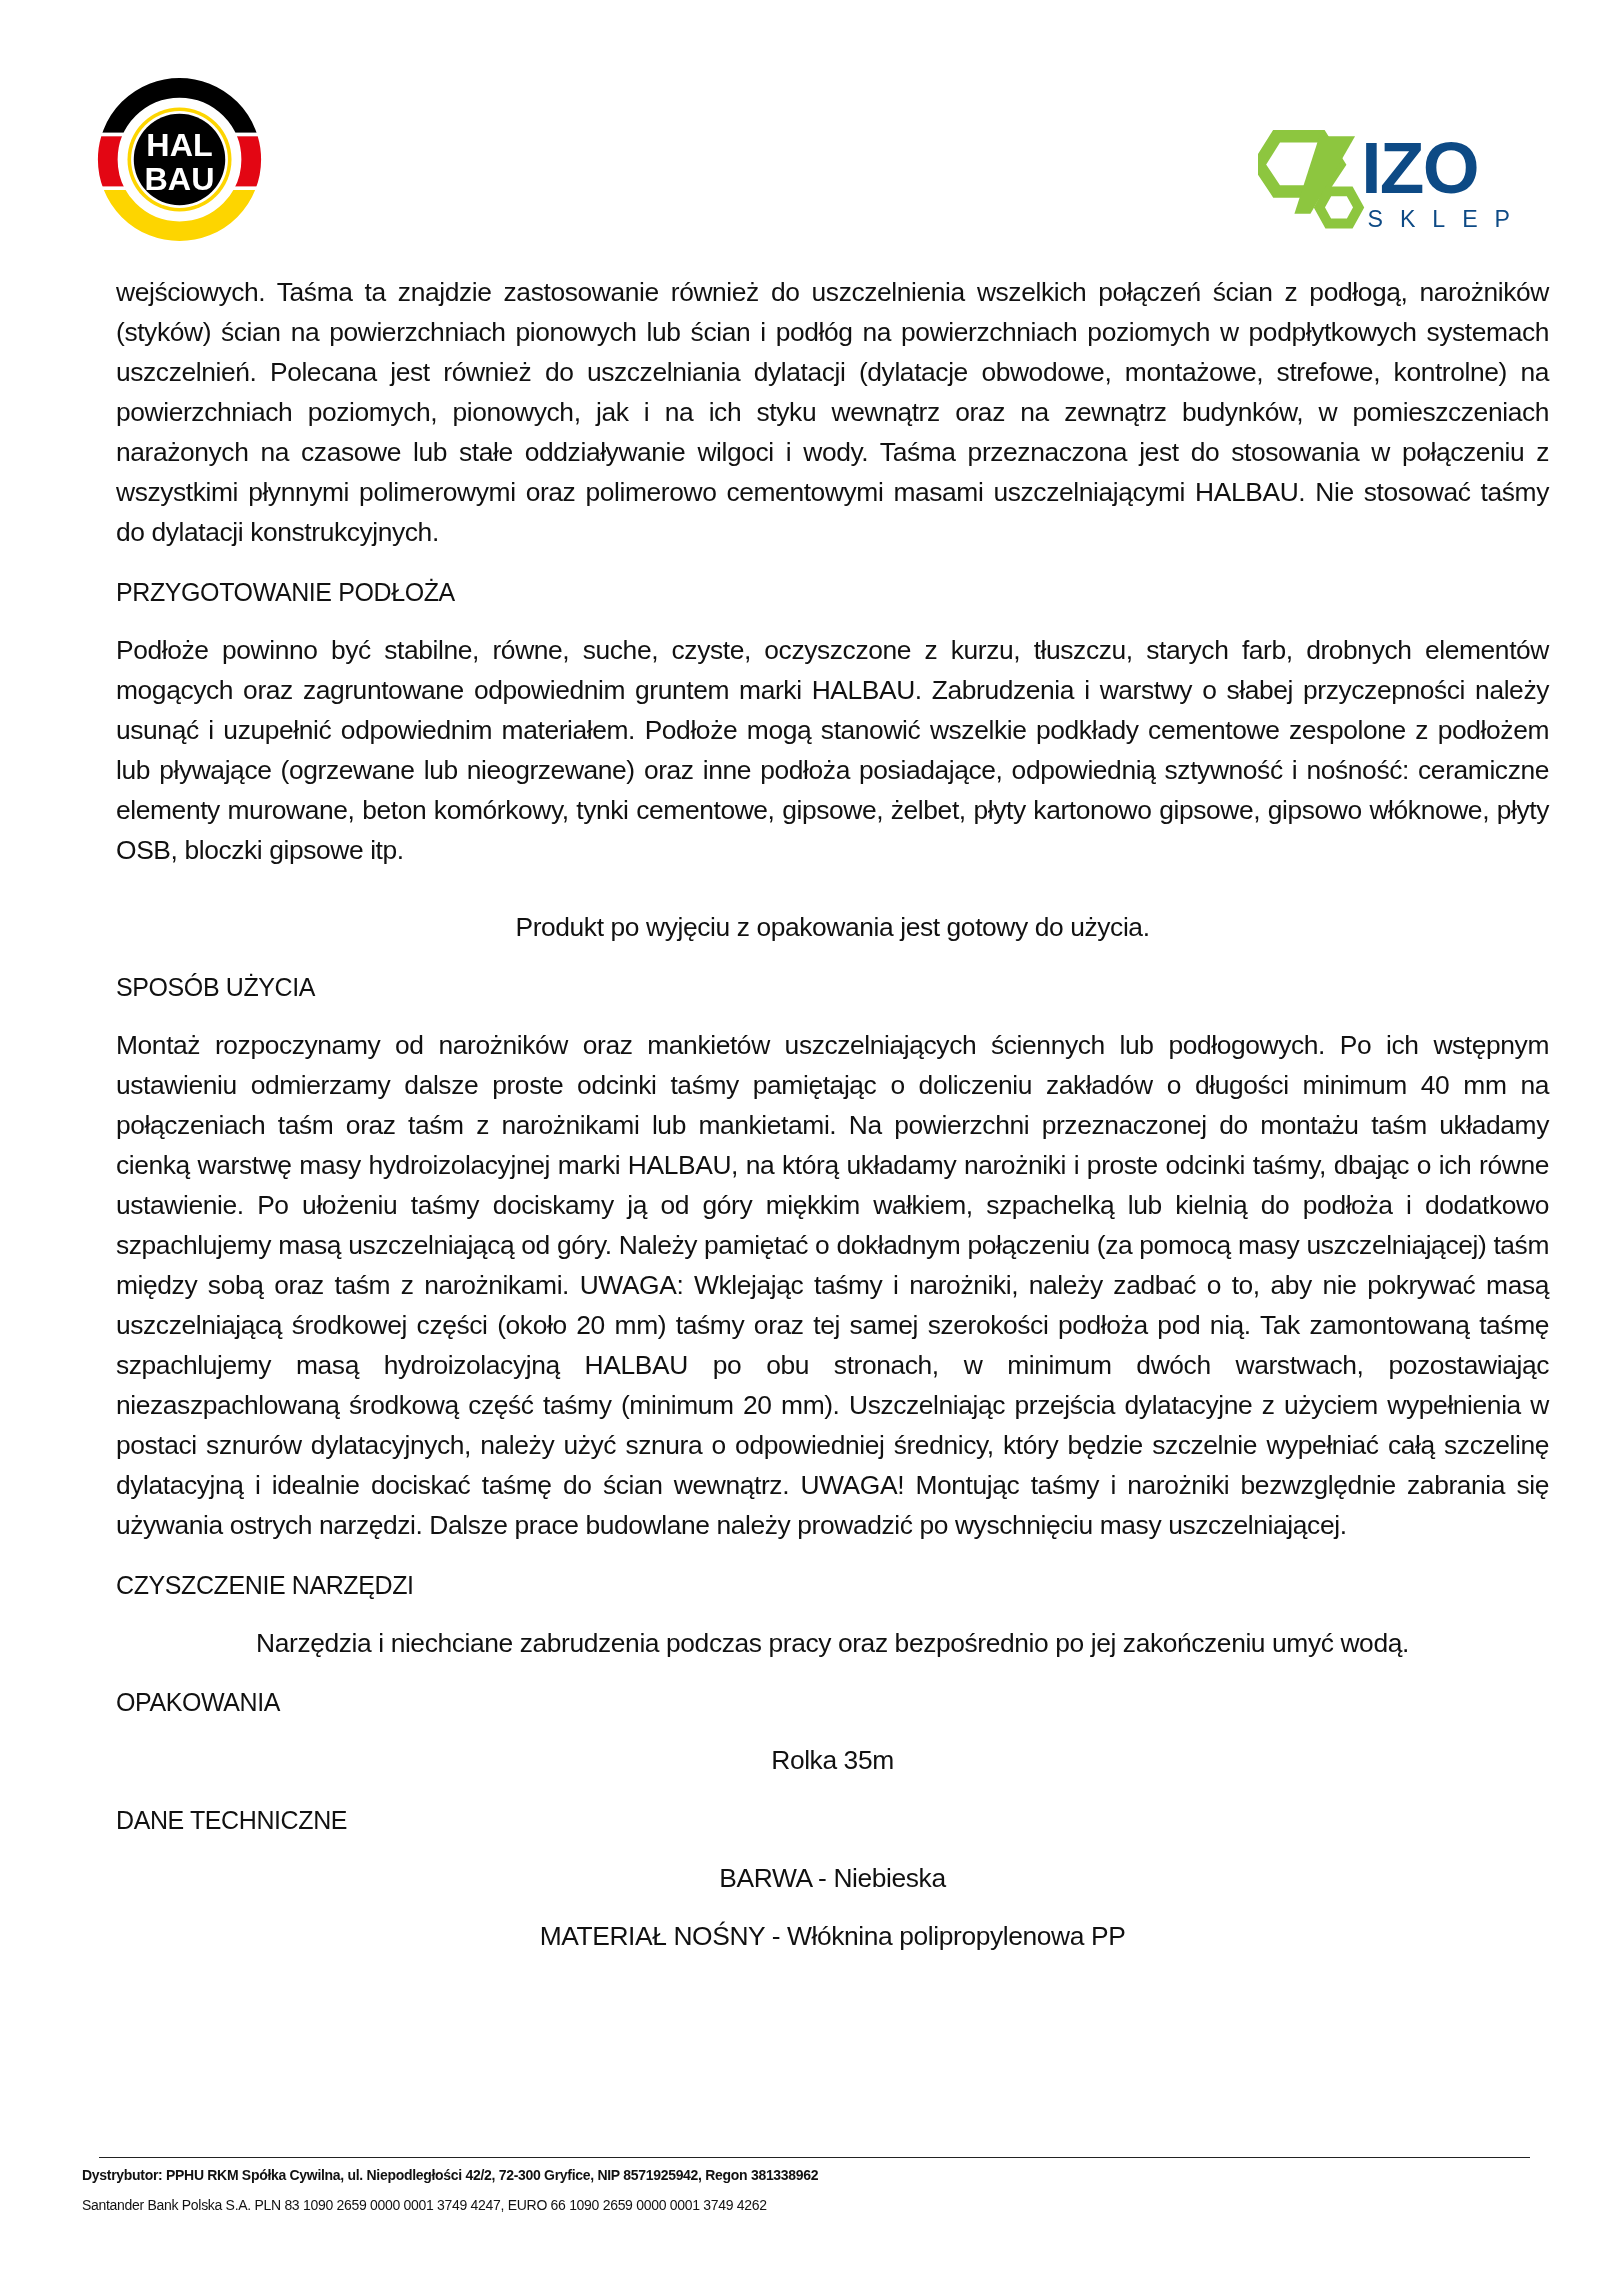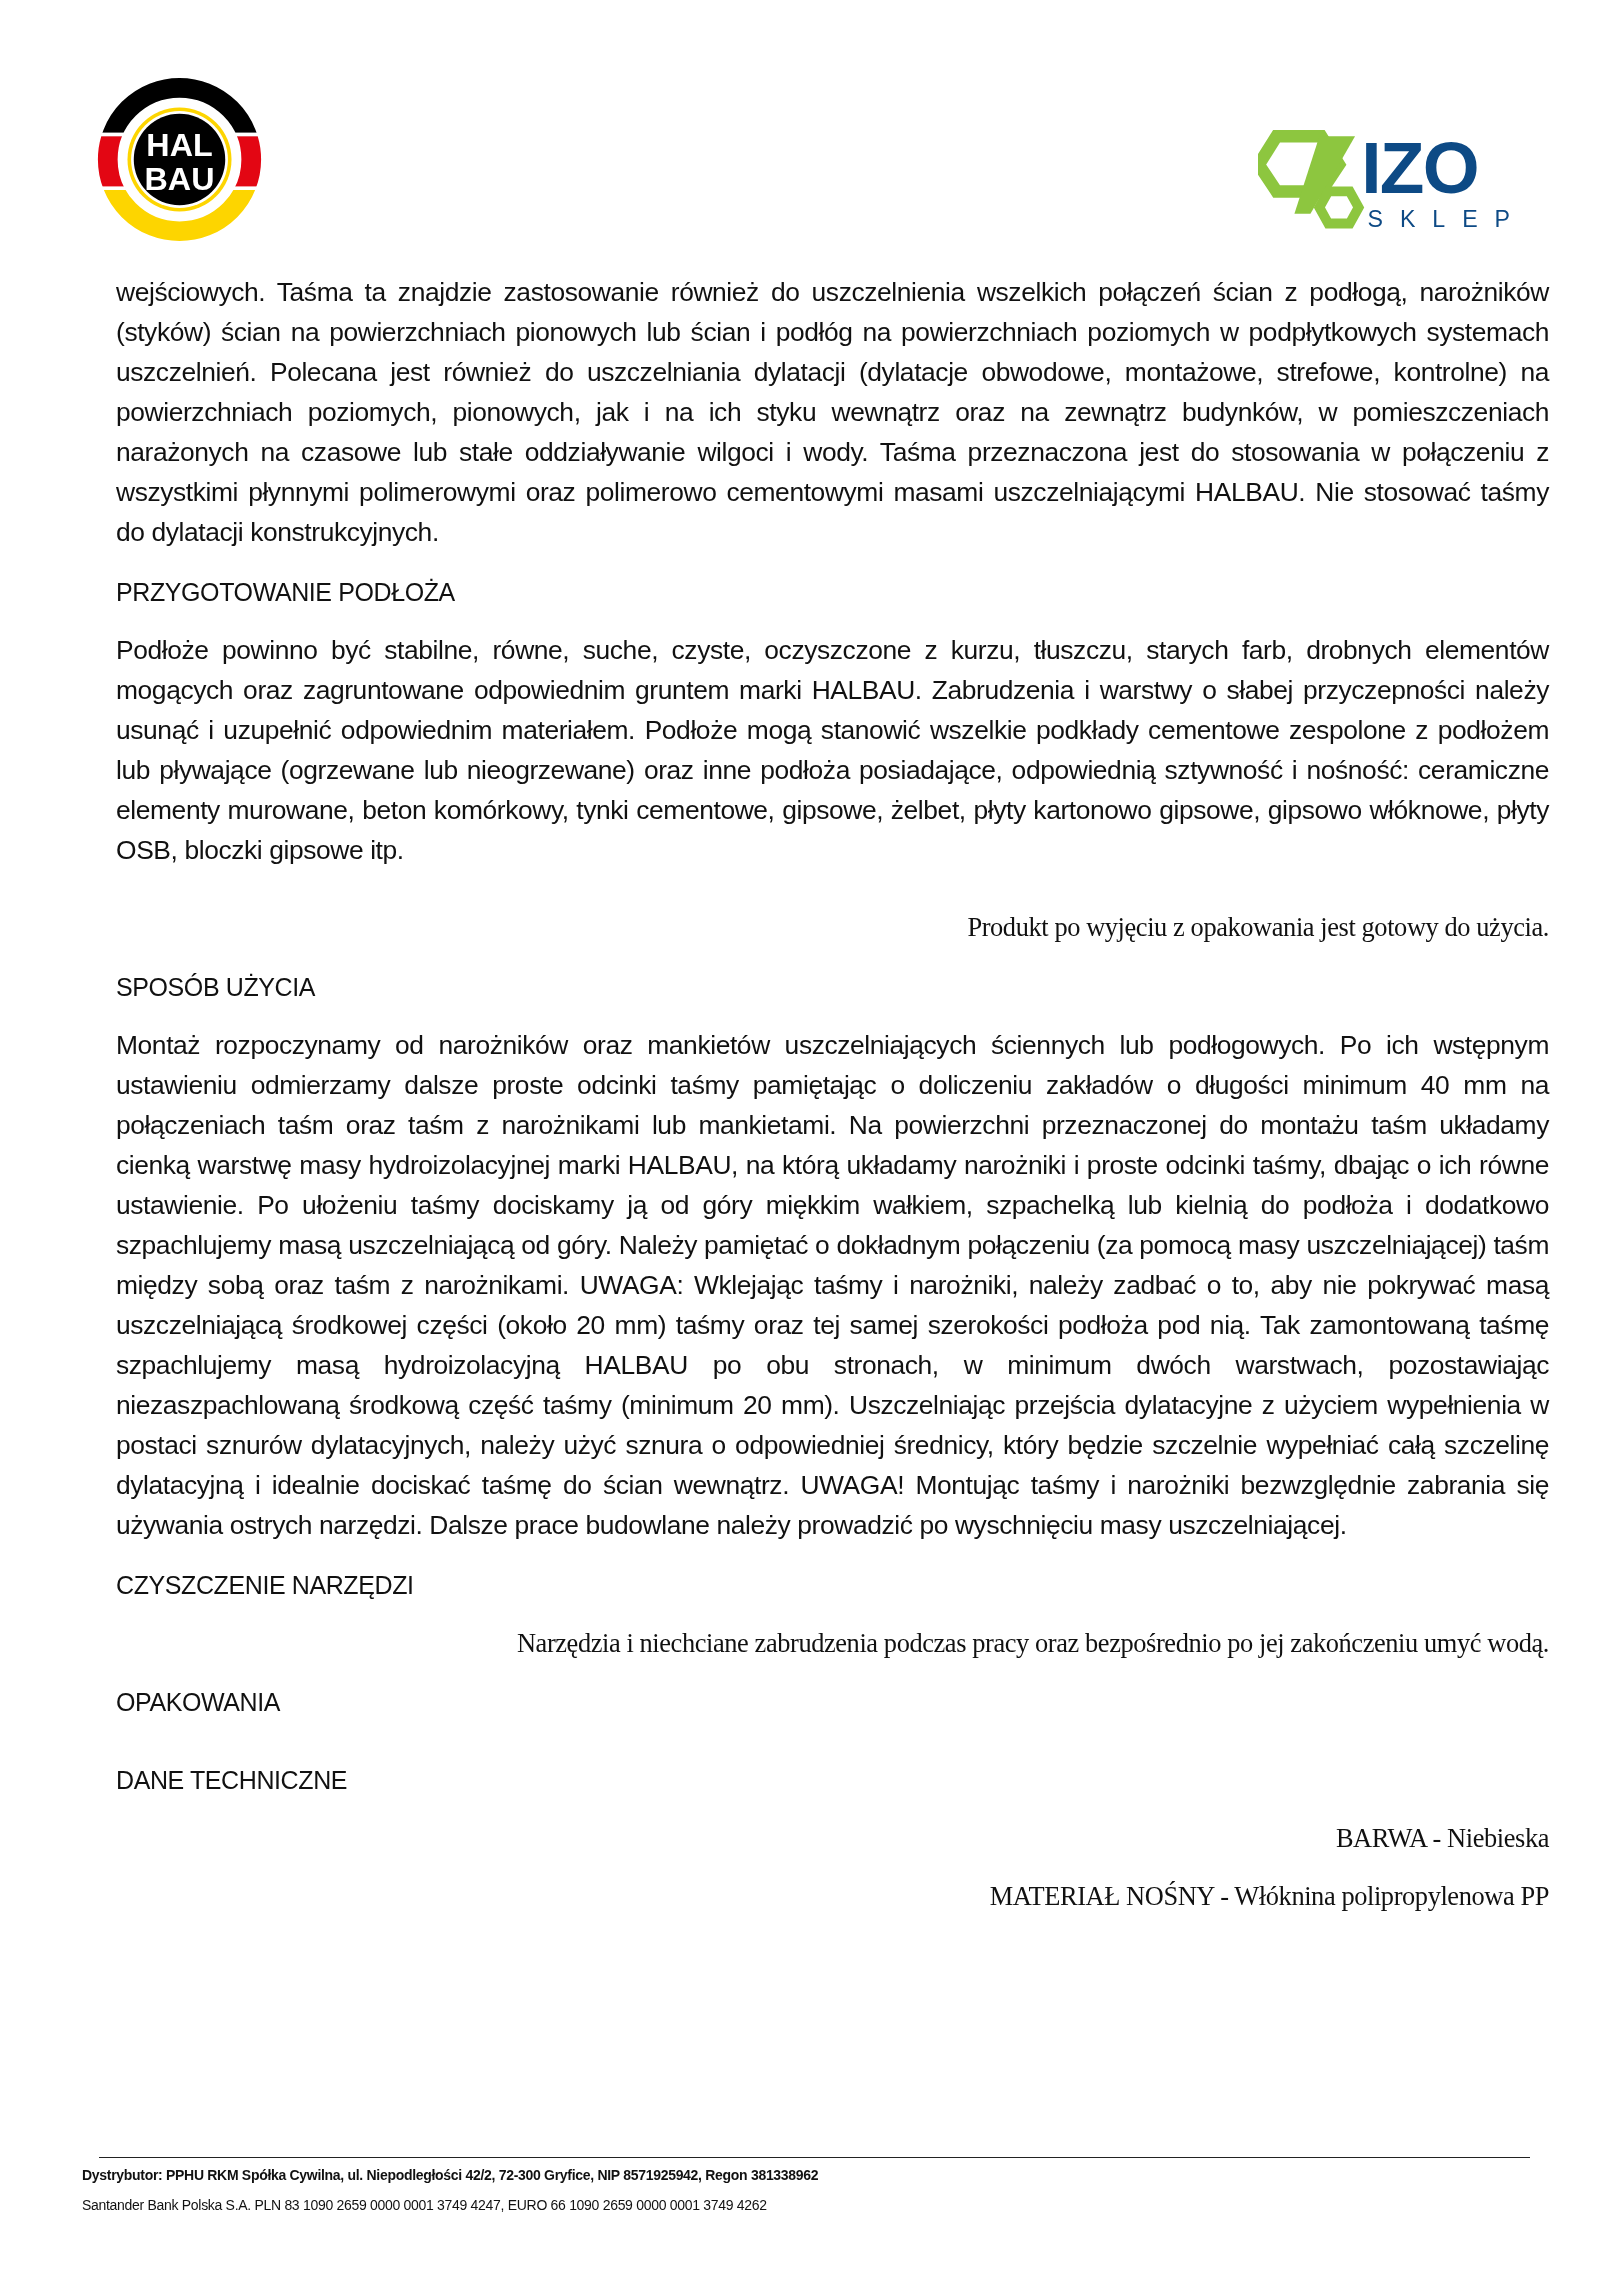--- a/index.html
+++ b/index.html
@@ -7,21 +7,21 @@
       width: 1620px; height: 2293px; position: relative; overflow: hidden;
       font-family: "Liberation Sans", sans-serif; color: #111111;
     }
     .logo-halbau { position: absolute; left: 97px; top: 77px; width: 165px; height: 165px; }
     .logo-izo { position: absolute; left: 1258px; top: 121px; width: 269px; height: 107px; margin-top: 8px; }
     .content {
       position: absolute; left: 99px; top: 272px; width: 1433px;
       font-size: 26.4px; line-height: 40px; letter-spacing: -0.4px; margin-left: 17px;
     }
     .content p { margin: 0; text-align: justify; }
-    .content p.left { text-align: right; font-family: Liberation Serif, serif; }
+    .content p.left { text-align: center; }
     .content h2 {
       margin: 0; font-size: 25px; font-weight: normal; letter-spacing: -0.4px;
       line-height: 40px;
     }
     .gap-s { height: 19.7px; }
     .gap-m { height: 18px; }
     .footer-line {
       position: absolute; left: 99px; top: 2157px; width: 1431px; height: 0;
       border-top: 1.8px solid #222;
     }
@@ -91,20 +91,21 @@
   <p>Montaż rozpoczynamy od narożników oraz mankietów uszczelniających ściennych lub podłogowych. Po ich wstępnym ustawieniu odmierzamy dalsze proste odcinki taśmy pamiętając o doliczeniu zakładów o długości minimum 40 mm na połączeniach taśm oraz taśm z narożnikami lub mankietami. Na powierzchni przeznaczonej do montażu taśm układamy cienką warstwę masy hydroizolacyjnej marki HALBAU, na którą układamy narożniki i proste odcinki taśmy, dbając o ich równe ustawienie. Po ułożeniu taśmy dociskamy ją od góry miękkim wałkiem, szpachelką lub kielnią do podłoża i dodatkowo szpachlujemy masą uszczelniającą od góry. Należy pamiętać o dokładnym połączeniu (za pomocą masy uszczelniającej) taśm między sobą oraz taśm z narożnikami. UWAGA: Wklejając taśmy i narożniki, należy zadbać o to, aby nie pokrywać masą uszczelniającą środkowej części (około 20 mm) taśmy oraz tej samej szerokości podłoża pod nią. Tak zamontowaną taśmę szpachlujemy masą hydroizolacyjną HALBAU po obu stronach, w minimum dwóch warstwach, pozostawiając niezaszpachlowaną środkową część taśmy (minimum 20 mm). Uszczelniając przejścia dylatacyjne z użyciem wypełnienia w postaci sznurów dylatacyjnych, należy użyć sznura o odpowiedniej średnicy, który będzie szczelnie wypełniać całą szczelinę dylatacyjną i idealnie dociskać taśmę do ścian wewnątrz. UWAGA! Montując taśmy i narożniki bezwzględnie zabrania się używania ostrych narzędzi. Dalsze prace budowlane należy prowadzić po wyschnięciu masy uszczelniającej.</p>
   <div class="gap-s"></div>
 
   <h2>CZYSZCZENIE NARZĘDZI</h2>
   <div class="gap-m"></div>
   <p class="left">Narzędzia i niechciane zabrudzenia podczas pracy oraz bezpośrednio po jej zakończeniu umyć wodą.</p>
   <div class="gap-s"></div>
 
   <h2>OPAKOWANIA</h2>
   <div class="gap-m"></div>
+  <p class="left">Rolka 35m</p>
   <div class="gap-s"></div>
 
   <h2>DANE TECHNICZNE</h2>
   <div class="gap-m"></div>
   <p class="left">BARWA - Niebieska</p>
   <div class="gap-m"></div>
   <p class="left">MATERIAŁ NOŚNY - Włóknina polipropylenowa PP</p>
   <div class="gap-m"></div>
 </div>
 

